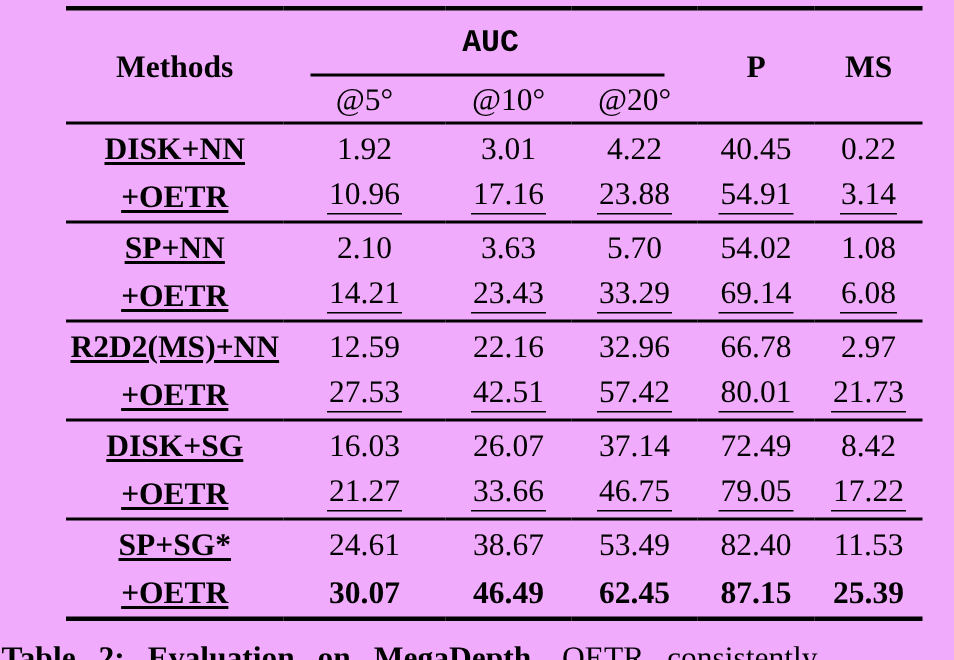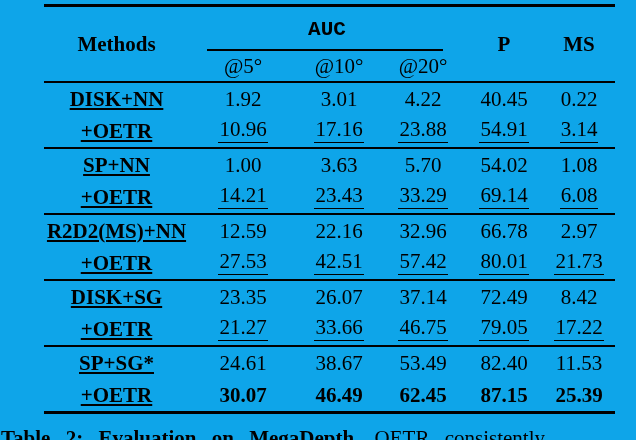--- a/index.html
+++ b/index.html
@@ -1,21 +1,21 @@
 <!DOCTYPE html>
 <html><head>
 <meta charset="utf-8">
 <style>
   html, body { margin: 0; padding: 0; }
   body {
     width: 636px; height: 440px; overflow: hidden;
     background: #ffffff; color: #000000;
     font-family: "Liberation Serif", "DejaVu Serif", serif;
   }
-  .page { position: relative; width: 636px; height: 440px; overflow: hidden; background: #0ea5e9; }
+  .page { position: relative; width: 636px; height: 440px; overflow: hidden; background: #f0abfc; }
 
   table.results {
     border-collapse: collapse;
     table-layout: fixed;
     margin: 4px 0 0 44px;
     width: 571px;
     border-top: 3px solid #000;
     border-bottom: 3px solid #000;
     font-size: 21px;
     line-height: 1.0;
@@ -106,21 +106,21 @@
         <td><span class="ul">17.16</span></td>
         <td><span class="ul">23.88</span></td>
         <td><span class="ul">54.91</span></td>
         <td><span class="ul">3.14</span></td>
       </tr>
     </tbody>
 
     <tbody class="section">
       <tr>
         <td class="method">SP+NN</td>
-        <td>1.00</td>
+        <td>2.10</td>
         <td>3.63</td>
         <td>5.70</td>
         <td>54.02</td>
         <td>1.08</td>
       </tr>
       <tr>
         <td class="method">+OETR</td>
         <td><span class="ul">14.21</span></td>
         <td><span class="ul">23.43</span></td>
         <td><span class="ul">33.29</span></td>
@@ -144,21 +144,21 @@
         <td><span class="ul">42.51</span></td>
         <td><span class="ul">57.42</span></td>
         <td><span class="ul">80.01</span></td>
         <td><span class="ul">21.73</span></td>
       </tr>
     </tbody>
 
     <tbody class="section">
       <tr>
         <td class="method">DISK+SG</td>
-        <td>23.35</td>
+        <td>16.03</td>
         <td>26.07</td>
         <td>37.14</td>
         <td>72.49</td>
         <td>8.42</td>
       </tr>
       <tr>
         <td class="method">+OETR</td>
         <td><span class="ul">21.27</span></td>
         <td><span class="ul">33.66</span></td>
         <td><span class="ul">46.75</span></td>

